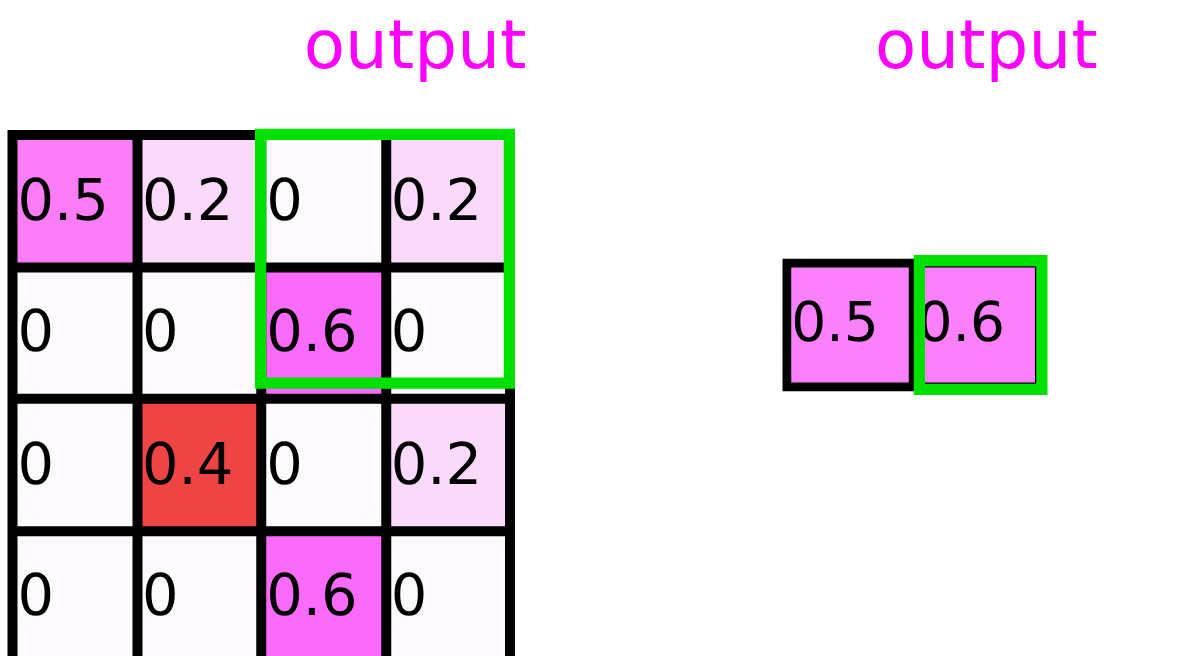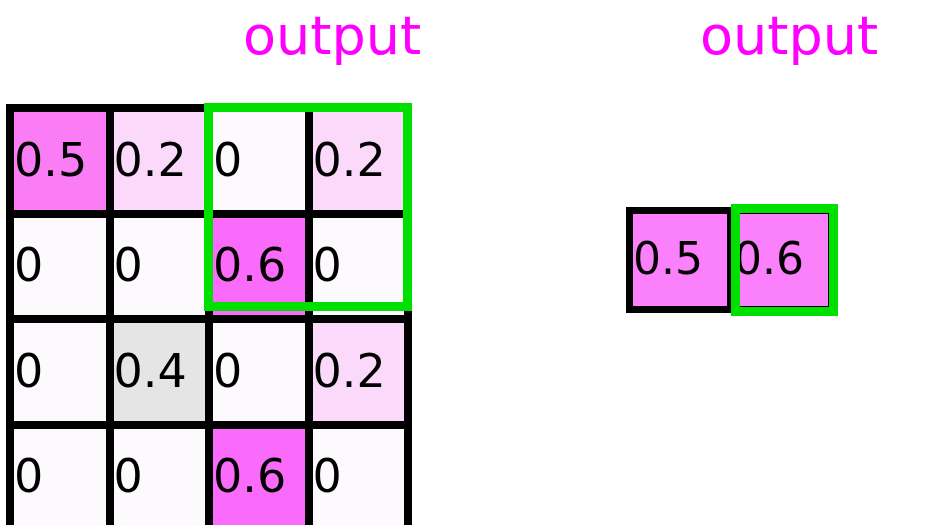--- a/index.html
+++ b/index.html
@@ -111,21 +111,21 @@
     </div>
     <div class="cell" style="background: rgb(251, 107, 251);">
       <span>0.6</span>
     </div>
     <div class="cell" style="background: rgb(253, 250, 253);">
       <span>0</span>
     </div>
     <div class="cell" style="background: rgb(253, 250, 253);">
       <span>0</span>
     </div>
-    <div class="cell" style="background: #e5e5e5;">
+    <div class="cell" style="background: #ef4444;">
       <span>0.4</span>
     </div>
     <div class="cell" style="background: rgb(253, 250, 253);">
       <span>0</span>
     </div>
     <div class="cell" style="background: rgb(251, 217, 250);">
       <span>0.2</span>
     </div>
     <div class="cell" style="background: rgb(253, 250, 253);">
       <span>0</span>

